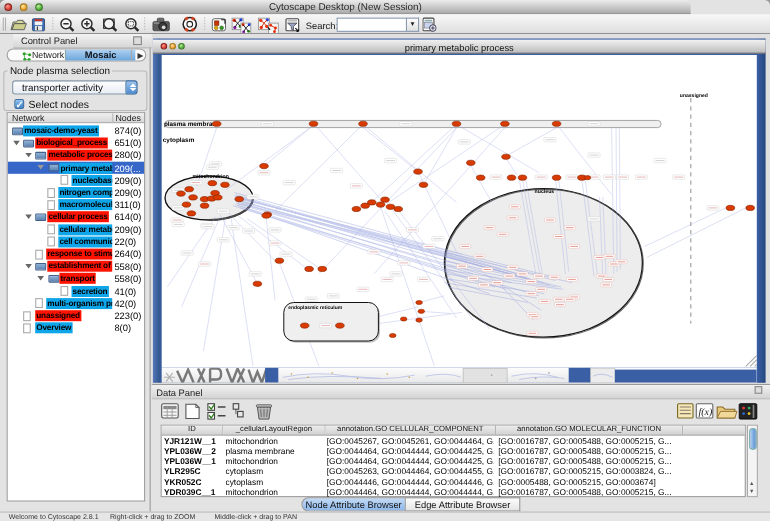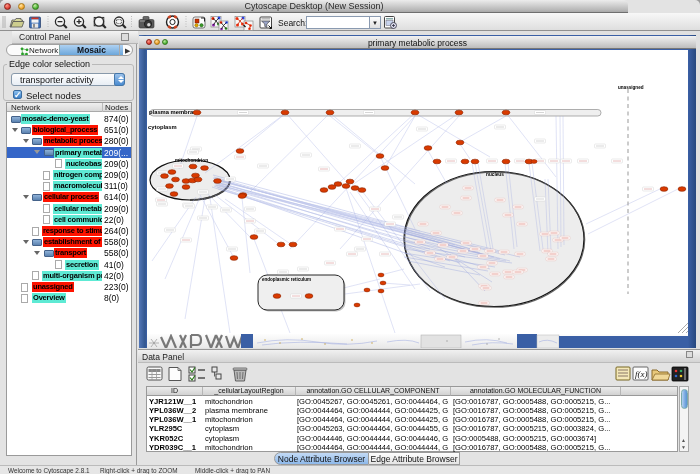--- a/index.html
+++ b/index.html
@@ -52,21 +52,21 @@
   #tree { position:absolute; left:6px; top:71px; width:126px; height:354px;
     background:#fff; border:1px solid #9a9a9a; overflow:hidden; }
   #treehead { position:absolute; left:0; top:0; width:124px; height:9px;
     background:linear-gradient(#efefef,#d8d8d8); border-bottom:1px solid #aaa;
     font-size:8px; color:#222; }
   .trow { position:absolute; left:0; width:124px; height:11.2px; font-size:8.5px;
     color:#000; }
   .trow .lab { position:absolute; top:0.5px; line-height:10px; padding:0 1px;
     white-space:nowrap; font-size:7.5px; letter-spacing:-0.2px; font-weight:bold; }
   .trow .num { position:absolute; left:97px; top:0.5px; line-height:10px; font-size:8.5px; }
-  .gg { background:#5eead4; }
+  .gg { background:#0ea5e9; }
   .rr { background:#ff1300; }
   .tri { position:absolute; top:3px; width:0; height:0;
     border-left:3.5px solid transparent; border-right:3.5px solid transparent;
     border-top:4.5px solid #666; }
   .fold { position:absolute; top:2px; width:10px; height:7px;
     background:linear-gradient(#8fb2d8,#5b82b0); border:1px solid #44628a;
     border-radius:1px; }
   .file { position:absolute; top:1px; width:7px; height:9px; background:#fff;
     border:1px solid #aaa; }
   
@@ -230,21 +230,21 @@
         <circle cx="2" cy="1.8" r="1.4" fill="#2aa02a"></circle>
           <circle cx="7" cy="2.8" r="1.4" fill="#2aa02a"></circle>
         <circle cx="2.5" cy="7" r="1.4" fill="#2aa02a"></circle>
           <circle cx="6.5" cy="7.2" r="1.4" fill="#2aa02a"></circle>
         <path d="M2 1.8 L7 2.8 M2.5 7 L6.5 7.2 M2 1.8 L2.5 7" stroke="#2aa02a" stroke-width="0.6" fill="none"></path>
       </svg>
       <div id="tabmos">Mosaic</div>
       <div id="tabarr">▶</div>
     </div>
     <div id="grpbox"></div>
-    <div id="grplab">Edge color selection</div>
+    <div id="grplab">Node plasma selection</div>
     <div id="combo">transporter activity
       <div id="combostep">
         <i style="top:2px;border-bottom:3.5px solid #fff;"></i>
         <i style="bottom:2px;border-top:3.5px solid #fff;"></i>
       </div>
     </div>
     <div id="checkbox">✓</div>
     <div id="cklab">Select nodes</div>
     <div id="tree">
       <div id="treehead">
@@ -781,21 +781,21 @@
           <span class="dcell" style="left:306px;width:167px;">[GO:0016787, GO:0005488, GO:0005215, G...</span>
         </div>
     </div>
     <div id="vscroll">
       <div id="vthumb"></div>
       <div class="abs" style="left:1px;top:50px;font-size:5px;color:#555;">▲</div>
       <div class="abs" style="left:1px;top:57px;font-size:5px;color:#555;">▼</div>
     </div>
     <div id="btabs">
       <div class="btab" style="left:136px;width:95px;border-radius:7px 0 0 7px;background:linear-gradient(#c3daf5,#8db8ea);">Node Attribute Browser</div>
-      <div class="btab" style="left:231px;width:91px;border-left:none;">Edge Attribute Browser</div>
+      <div class="btab" style="left:231px;width:104px;border-left:none;">Edge Attribute Browser</div>
     </div>
   </div>
   <div id="status">
     <span class="abs" style="left:8px;top:1px;">Welcome to Cytoscape 2.8.1</span>
     <span class="abs" style="left:100px;top:1px;">Right-click + drag to ZOOM</span>
     <span class="abs" style="left:195px;top:1px;">Middle-click + drag to PAN</span>
   </div>
 </div>
 
 </body></html>

